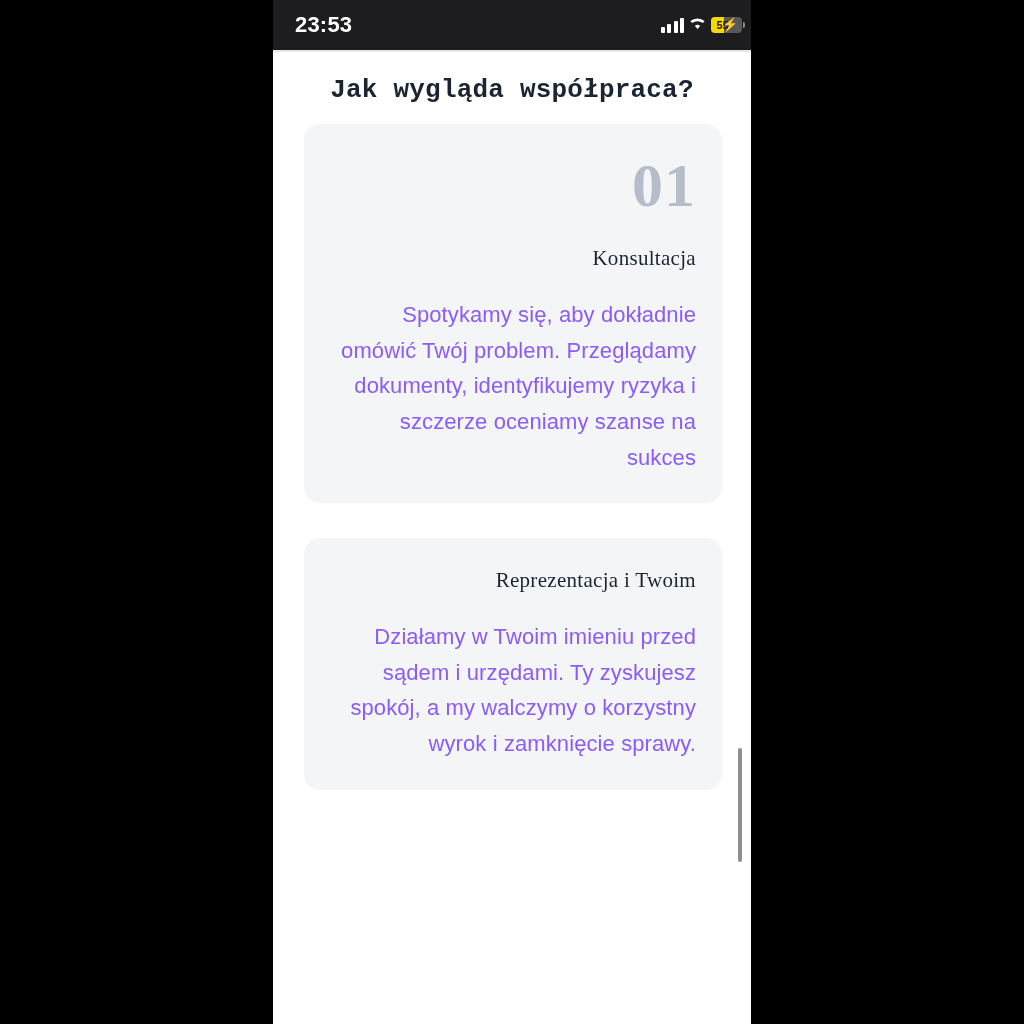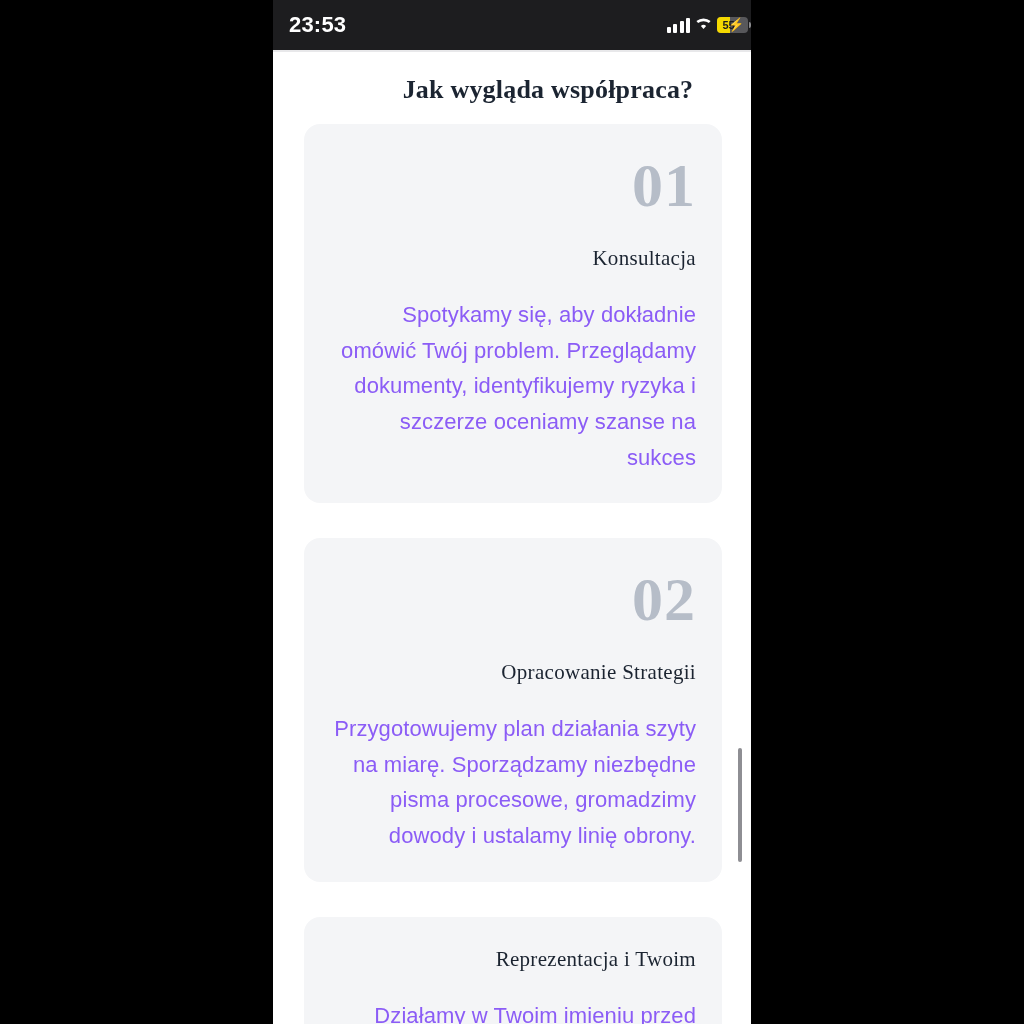--- a/index.html
+++ b/index.html
@@ -28,21 +28,21 @@
   
   #status-bar {
     position: absolute;
     left: 0; top: 0;
     width: 491px;
     height: 50px;
     background: #1d1d1f;
     display: flex;
     align-items: center;
     justify-content: space-between;
-    padding: 0 16px;
+    padding: 0 22px;
     box-sizing: border-box;
   }
   #status-time {
     color: #ffffff;
     font-size: 22px;
     font-weight: bold;
     letter-spacing: 0.2px;
     font-family: "Liberation Sans", sans-serif;
   }
   #status-right {
@@ -131,26 +131,25 @@
     height: 2px;
     background: #e8e8ea;
   }
 
   #section-title {
     position: absolute;
     top: 3px;
     left: 0;
     width: 478px;
     text-align: center;
-    font-family: Liberation Serif, serif;
+    font-family: Liberation Mono, monospace;
     font-weight: bold;
     font-size: 26px;
     color: #1b2431;
     letter-spacing: 0.2px;
-    padding-left: 36px;
   }
 
   #cards {
     position: absolute;
     top: 74px;
     left: 31px;
     width: 418px;
   }
 
   .step-card {
@@ -240,25 +239,20 @@
     <h2 id="section-title">Jak wygląda współpraca?</h2>
 
     <div id="cards">
 
       <div class="step-card">
         <div class="step-number">01</div>
         <div class="step-heading">Konsultacja</div>
         <div class="step-body">Spotykamy się, aby dokładnie omówić Twój problem. Przeglądamy dokumenty, identyfikujemy ryzyka i szczerze oceniamy szanse na sukces</div>
       </div>
 
-      <div class="step-card">
-        <div class="step-number">02</div>
-        <div class="step-heading">Opracowanie Strategii</div>
-        <div class="step-body">Przygotowujemy plan działania szyty na miarę. Sporządzamy niezbędne pisma procesowe, gromadzimy dowody i ustalamy linię obrony.</div>
-      </div>
 
       <div class="step-card">
         <div class="step-heading">Reprezentacja i Twoim</div>
         <div class="step-body">Działamy w Twoim imieniu przed sądem i urzędami. Ty zyskujesz spokój, a my walczymy o korzystny wyrok i zamknięcie sprawy.</div>
       </div>
 
     </div>
   </div>
 
   <div id="scrollbar-track"></div>

